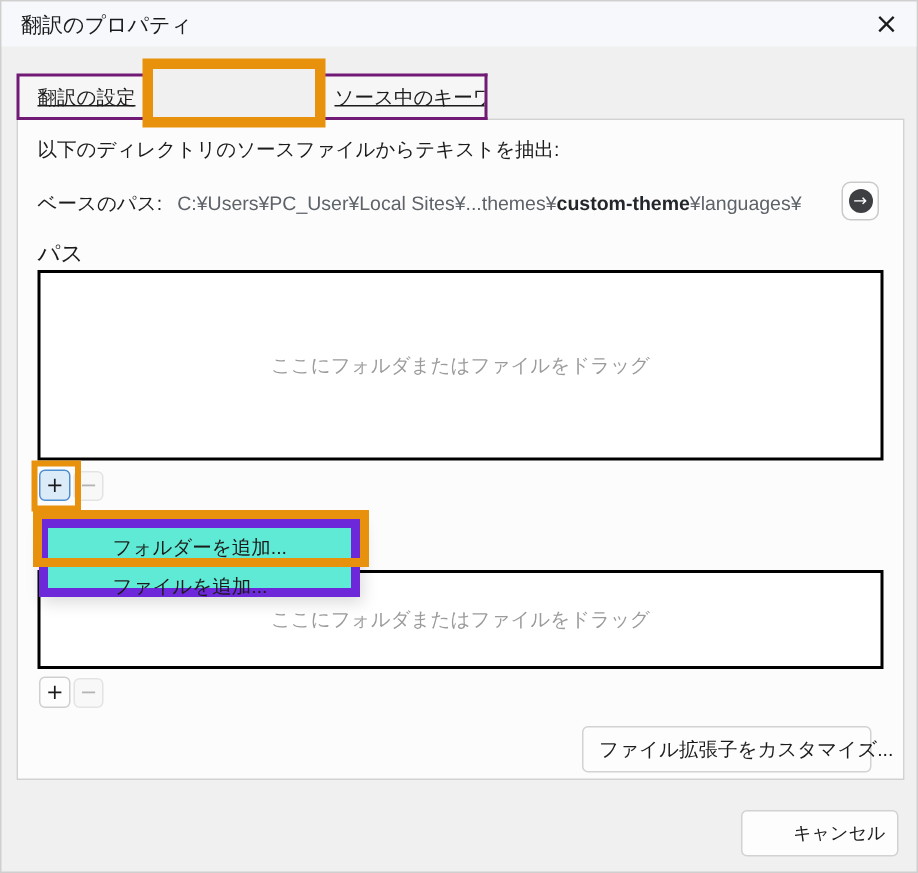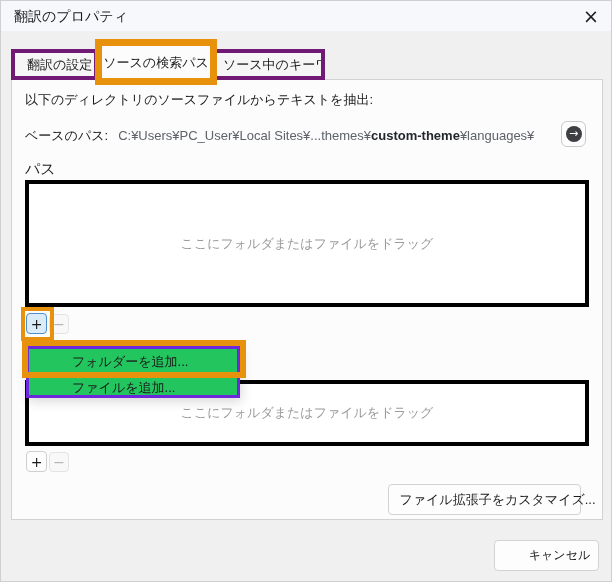--- a/index.html
+++ b/index.html
@@ -26,25 +26,25 @@
   }
   .close-btn {
     position: absolute; right: 8px; top: 2px; width: 28px; height: 26px;
     display: flex; align-items: center; justify-content: center;
     font-size: 19px; color: #1b1b1b; cursor: pointer;
     font-family: "DejaVu Sans", sans-serif;
   }
   
   .tab {
     position: absolute; top: 48px; height: 31px;
-    background: #f6f6f6; border: 4px solid #701a75;
+    background: #f6f6f6; border: 2px solid #701a75;
     font-size: 13px; color: #1b1b1b;
     display: flex; align-items: center;
     white-space: nowrap; overflow: hidden;
-    z-index: 2; cursor: pointer;
+    z-index: 2; cursor: pointer; text-decoration: underline;
   }
   .tab-1 { left: 10px;  width: 87px;  padding-left: 12px; }
   .tab-3 { left: 214px; width: 110px; padding-left: 8px; border-left: none; }
   .tab-active {
     position: absolute; left: 96px; top: 44px; width: 118px; height: 35px;
     background: #fcfcfc; border: 1px solid #d2d2d2; border-bottom: none;
     font-size: 13px; color: #1b1b1b;
     display: flex; align-items: center; justify-content: center;
     white-space: nowrap; z-index: 3; cursor: pointer;
   }
@@ -73,42 +73,42 @@
     font-size: 11px; line-height: 16px; text-align: center;
     font-family: "DejaVu Sans", sans-serif;
   }
   .paths-label {
     position: absolute; left: 24px; top: 159px;
     font-size: 15px; color: #1b1b1b; z-index: 2;
   }
   
   .drop-box {
     position: absolute; left: 24px; width: 564px;
-    background: #ffffff; border: 4px solid #000000;
+    background: #ffffff; border: 2px solid #000000;
     display: flex; align-items: center; justify-content: center;
     z-index: 2;
   }
   .drop-box-1 { top: 179px; height: 127px; }
   .drop-box-2 { top: 379px; height: 66px; }
   .drop-hint { font-size: 13px; color: #9b9b9b; }
   
   .mini-btn {
     position: absolute; width: 21px; height: 21px;
     border-radius: 4px; display: flex; align-items: center; justify-content: center;
     font-size: 14px; cursor: pointer; z-index: 2;
     font-family: "DejaVu Sans", sans-serif;
   }
   .add-1 { left: 25px; top: 312px; background: #dcebf8; border: 1px solid #4e8fd0; color: #1a1a1a; z-index: 4; }
   .rem-1 { left: 48px; top: 313px; width: 20px; height: 20px; background: #f8f8f8; border: 1px solid #e3e3e3; color: #b3b3b3; }
   .add-2 { left: 25px; top: 450px; background: #fdfdfd; border: 1px solid #cfcfcf; color: #1a1a1a; }
   .rem-2 { left: 48px; top: 451px; width: 20px; height: 20px; background: #f8f8f8; border: 1px solid #e3e3e3; color: #b3b3b3; }
   
   .menu {
     position: absolute; left: 25px; top: 345px; width: 214px; height: 52px;
-    background: #22c55e; border: 3px solid #6d28d9;
+    background: #5eead4; border: 6px solid #6d28d9;
     box-shadow: 2px 4px 10px rgba(0,0,0,0.14);
     z-index: 5;
   }
   .menu-item {
     height: 26px; display: flex; align-items: center;
     padding-left: 43px; font-size: 13px; color: #1b1b1b;
     white-space: nowrap; cursor: pointer;
   }
   
   .push-btn {
@@ -135,21 +135,20 @@
 <div class="dialog">
 
   <div class="titlebar">
     <span class="title-text">翻訳のプロパティ</span>
     <span class="close-btn">×</span>
   </div>
 
   <div class="panel"></div>
 
   <div class="tab tab-1">翻訳の設定</div>
-  <div class="tab-active">ソースの検索パス</div>
   <div class="tab tab-3">ソース中のキーワード</div>
 
   <div class="intro-text">以下のディレクトリのソースファイルからテキストを抽出:</div>
 
   <div class="base-row">
     <span class="base-label">ベースのパス:</span><span class="base-path-dim">C:¥Users¥PC_User¥Local Sites¥...themes¥</span><span class="base-path-strong">custom-theme</span><span class="base-path-dim">¥languages¥</span>
   </div>
   <div class="goto-btn">
     <span class="goto-circle">→</span>
   </div>

